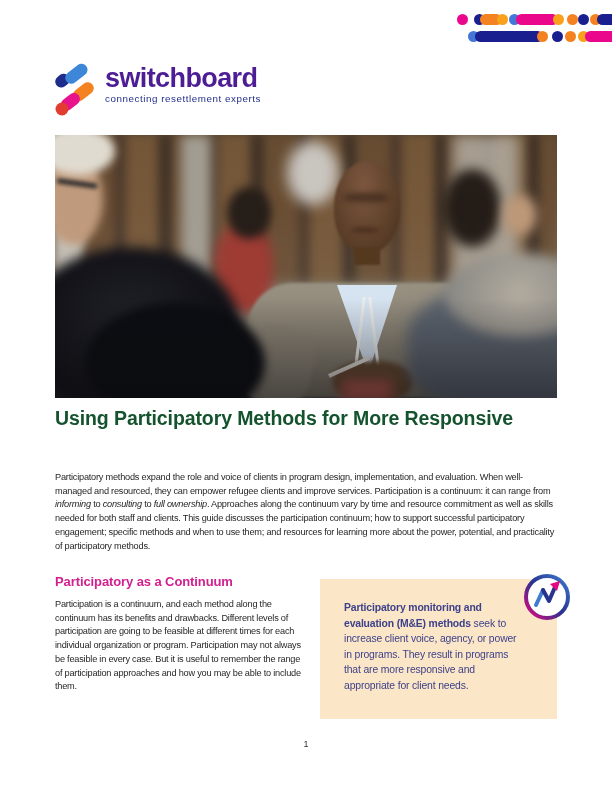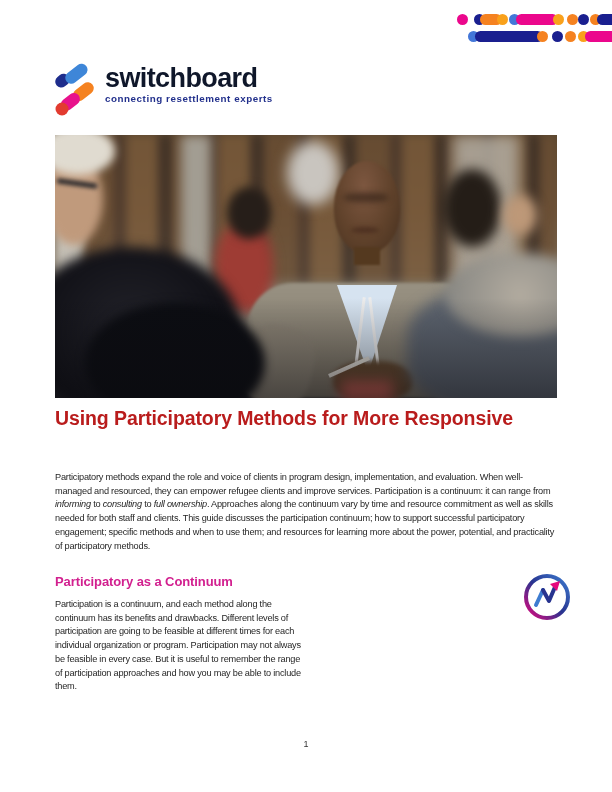--- a/index.html
+++ b/index.html
@@ -12,22 +12,22 @@
   .dot{width:11px;border-radius:50%;}
   .pill{border-radius:5.5px;}
   .c-m{background:#EB078C;} .c-n{background:#1A1F8F;} .c-o{background:#F58220;}
   .c-a{background:#F9A11B;} .c-b{background:#4377D8;}
   .r1{top:2px;} .r2{top:19px;}
 
   
   .logo{position:absolute;top:63px;left:52px;display:flex;align-items:flex-start;}
   .logo-icon{width:46px;height:54px;}
   .logo-text{margin-left:7px;margin-top:1px;}
-  .wordmark{font-size:27px;font-weight:700;color:#0f172a;letter-spacing:-0.6px;line-height:29px;}
-  .tagline{font-size:9.8px;font-weight:700;color:#22308C;letter-spacing:0.55px;margin-top:0px;}
+  .wordmark{font-size:27px;font-weight:700;color:#4c1d95;letter-spacing:-0.6px;line-height:29px;}
+  .tagline{font-size:9.8px;font-weight:400;color:#22308C;letter-spacing:0.55px;margin-top:0px;}
 
   
   .hero{position:absolute;left:55px;top:135px;width:502px;height:263px;overflow:hidden;background:
     linear-gradient(180deg,#57452f 0%,#6b543c 28%,#7d715f 50%,#6d675c 68%,#41403f 85%,#242428 100%);}
   .hero div{position:absolute;}
   .ph-wood{left:25px;top:0;width:477px;height:150px;opacity:.8;filter:blur(5px);
     background:repeating-linear-gradient(90deg,#6b4e33 0 34px,#4a362a 34px 46px,#7a5a3a 46px 78px,#3b2d24 78px 92px);}
   .ph-lb0{left:0;top:0;width:28px;height:190px;background:#c7c2b8;filter:blur(5px);}
   .ph-lb1{left:126px;top:0;width:30px;height:168px;background:#a9a69d;filter:blur(6px);opacity:.9;}
   .ph-lb2{left:398px;top:0;width:66px;height:158px;background:#b2aca1;filter:blur(7px);opacity:.85;}
@@ -59,21 +59,21 @@
   .ph-fg3{left:352px;top:150px;width:230px;height:130px;background:#5c636e;border-radius:40%;filter:blur(7px);}
   .ph-fg4{left:390px;top:118px;width:150px;height:84px;border-radius:50%;filter:blur(6px);
     background:radial-gradient(circle,#b3aca0 0%,#8b8a85 80%);}
   .ph-face{left:-10px;top:18px;width:58px;height:92px;background:#c09a7c;border-radius:50%;filter:blur(4px);}
   .ph-hair{left:-14px;top:-8px;width:74px;height:48px;background:#e0dbd0;border-radius:50%;filter:blur(4px);}
   .ph-glasses{left:2px;top:46px;width:40px;height:5px;background:#26262a;transform:rotate(8deg);filter:blur(2px);}
   .ph-vig{left:0;top:0;width:502px;height:263px;background:linear-gradient(0deg,rgba(10,10,14,.5),transparent 38%);}
 
   
   .title{position:absolute;left:55px;top:404px;width:515px;margin:0;
-    font-size:19.5px;font-weight:700;color:#b91c1c;letter-spacing:-0.1px;line-height:28.5px;}
+    font-size:19.5px;font-weight:700;color:#14532d;letter-spacing:-0.1px;line-height:28.5px;}
   .intro{position:absolute;left:55px;top:471px;width:503px;margin:0;
     font-size:9.2px;line-height:13.7px;color:#262626;letter-spacing:-0.22px;}
   .intro em{font-style:italic;}
   .section-heading{position:absolute;left:55px;top:574px;margin:0;
     font-size:13px;font-weight:700;color:#D2208F;letter-spacing:-0.1px;}
   .col-body{position:absolute;left:55px;top:598px;width:248px;margin:0;
     font-size:9.2px;line-height:13.7px;color:#262626;letter-spacing:-0.22px;}
 
   
   .callout{position:absolute;left:320px;top:579px;width:237px;height:140px;background:#FBE7C8;box-sizing:border-box;
@@ -160,20 +160,23 @@
     <div class="ph-vig"></div>
   </div>
 
   <h1 class="title"><span>Using Participatory Methods for More Responsive</span><br></h1>
 
   <p class="intro"><span>Participatory methods expand the role and voice of clients in program design, implementation, and evaluation. When well-managed and resourced, they can empower refugee clients and improve services. Participation is a continuum: it can range from </span><em>informing</em><span> to </span><em>consulting</em><span> to </span><em>full ownership</em><span>. Approaches along the continuum vary by time and resource commitment as well as skills needed for both staff and clients. This guide discusses the participation continuum; how to support successful participatory engagement; specific methods and when to use them; and resources for learning more about the power, potential, and practicality of participatory methods.</span></p>
 
   <h2 class="section-heading">Participatory as a Continuum</h2>
   <p class="col-body">Participation is a continuum, and each method along the continuum has its benefits and drawbacks. Different levels of participation are going to be feasible at different times for each individual organization or program. Participation may not always be feasible in every case. But it is useful to remember the range of participation approaches and how you may be able to include them.</p>
 
+  <aside class="callout">
+    <p><strong>Participatory monitoring and evaluation (M&amp;E) methods</strong><span> seek to increase client voice, agency, or power in programs. They result in programs that are more responsive and appropriate for client needs.</span></p>
+  </aside>
 
   <svg class="callout-icon" viewBox="0 0 52 52" aria-hidden="true">
     <defs>
       <linearGradient id="ringGrad" x1="0" y1="1" x2="1" y2="0">
         <stop offset="0" stop-color="#E5087E"></stop>
         <stop offset="0.5" stop-color="#27338F"></stop>
         <stop offset="1" stop-color="#3E7CD0"></stop>
       </linearGradient>
     </defs>
     <circle cx="26" cy="26" r="21" fill="#ffffff" stroke="url(#ringGrad)" stroke-width="4"></circle>

